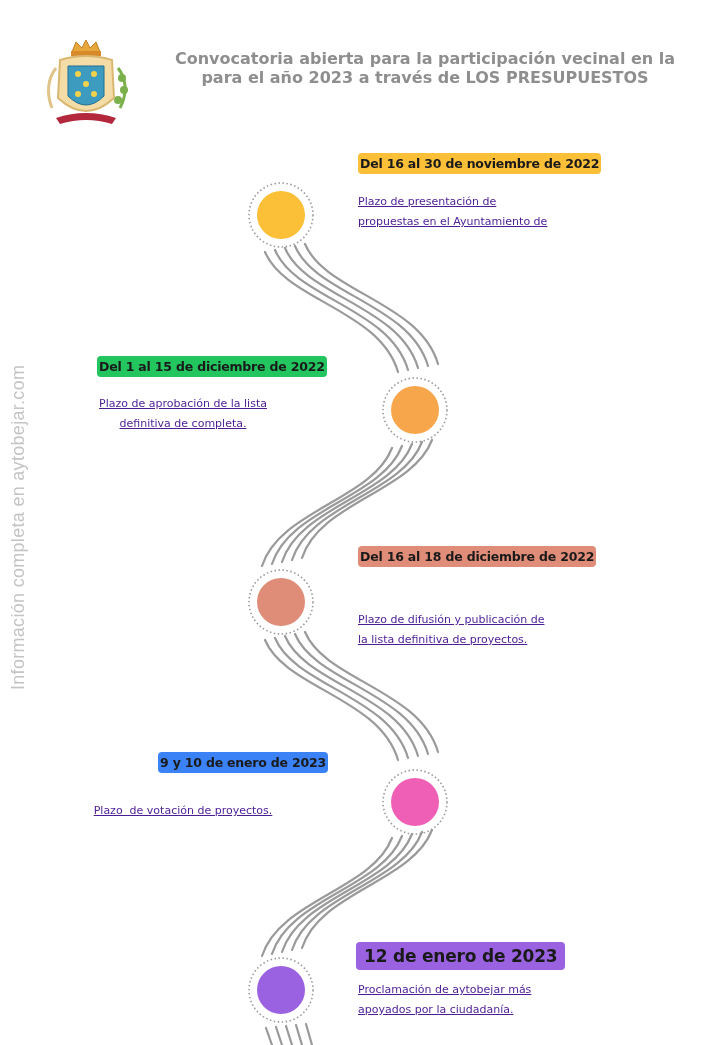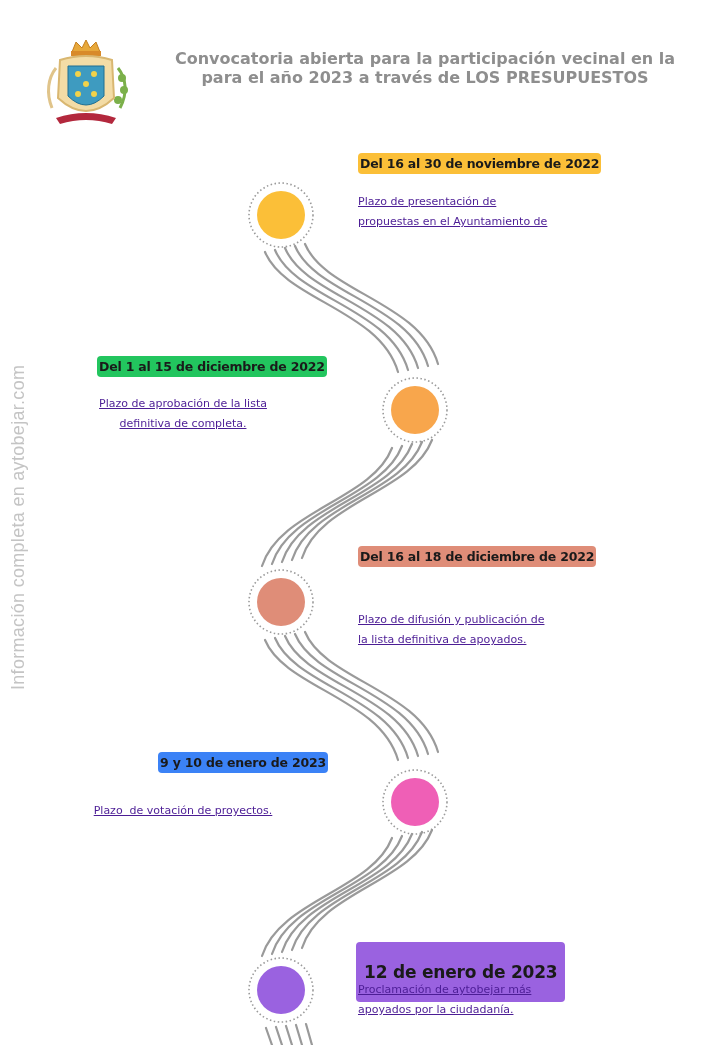--- a/index.html
+++ b/index.html
@@ -15,21 +15,21 @@
   .side {
     position: absolute; left: 8px; top: 690px; width: 400px; transform-origin: 0 0;
     transform: rotate(-90deg); color: #c4c4c4; font-size: 18px; font-weight: 300; letter-spacing: 0.3px;
     white-space: nowrap; font-family: "Liberation Sans", sans-serif;
   }
   svg.track { position: absolute; left: 0; top: 0; }
   .badge {
     position: absolute; font-weight: bold; font-size: 12.5px; color: #1a1a1a;
     padding: 3px 2px; border-radius: 4px; white-space: nowrap; letter-spacing: -0.2px;
   }
-  .badge.big { font-size: 17px; padding: 20px 8px; }
+  .badge.big { font-size: 17px; padding: 4px 8px; }
   .desc {
     position: absolute; color: #4c1d95; font-size: 11px; line-height: 20px;
     font-family: "DejaVu Sans", sans-serif;
     text-decoration: underline;
   }
   .desc.right { text-align: center; }
 </style>
 </head>
 <body>
 
@@ -119,21 +119,21 @@
 
 <div class="badge" style="left:97px; top:356px; background:#22c55e;">Del 1 al 15 de diciembre de 2022</div>
 <div class="desc right" style="left:30px; top:394px; width:306px;">
   <div>Plazo de aprobación de la lista</div>
   <div>definitiva de completa.</div>
 </div>
 
 <div class="badge" style="left:358px; top:546px; background:#df8d78;">Del 16 al 18 de diciembre de 2022</div>
 <div class="desc" style="left:358px; top:610px; width:330px;">
   <div>Plazo de difusión y publicación de</div>
-  <div>la lista definitiva de apoyados.</div>
+  <div>la lista definitiva de proyectos.</div>
 </div>
 
 <div class="badge" style="left:158px; top:752px; background:#3b82f6;">9 y 10 de enero de 2023</div>
 <div class="desc right" style="left:30px; top:801px; width:306px;">
   <div style="white-space:pre;">Plazo  de votación de proyectos.</div>
 </div>
 
 <div class="badge big" style="left:356px; top:942px; background:#9a62e0;">12 de enero de 2023</div>
 <div class="desc" style="left:358px; top:980px; width:320px;">
   <div>Proclamación de aytobejar más</div>

